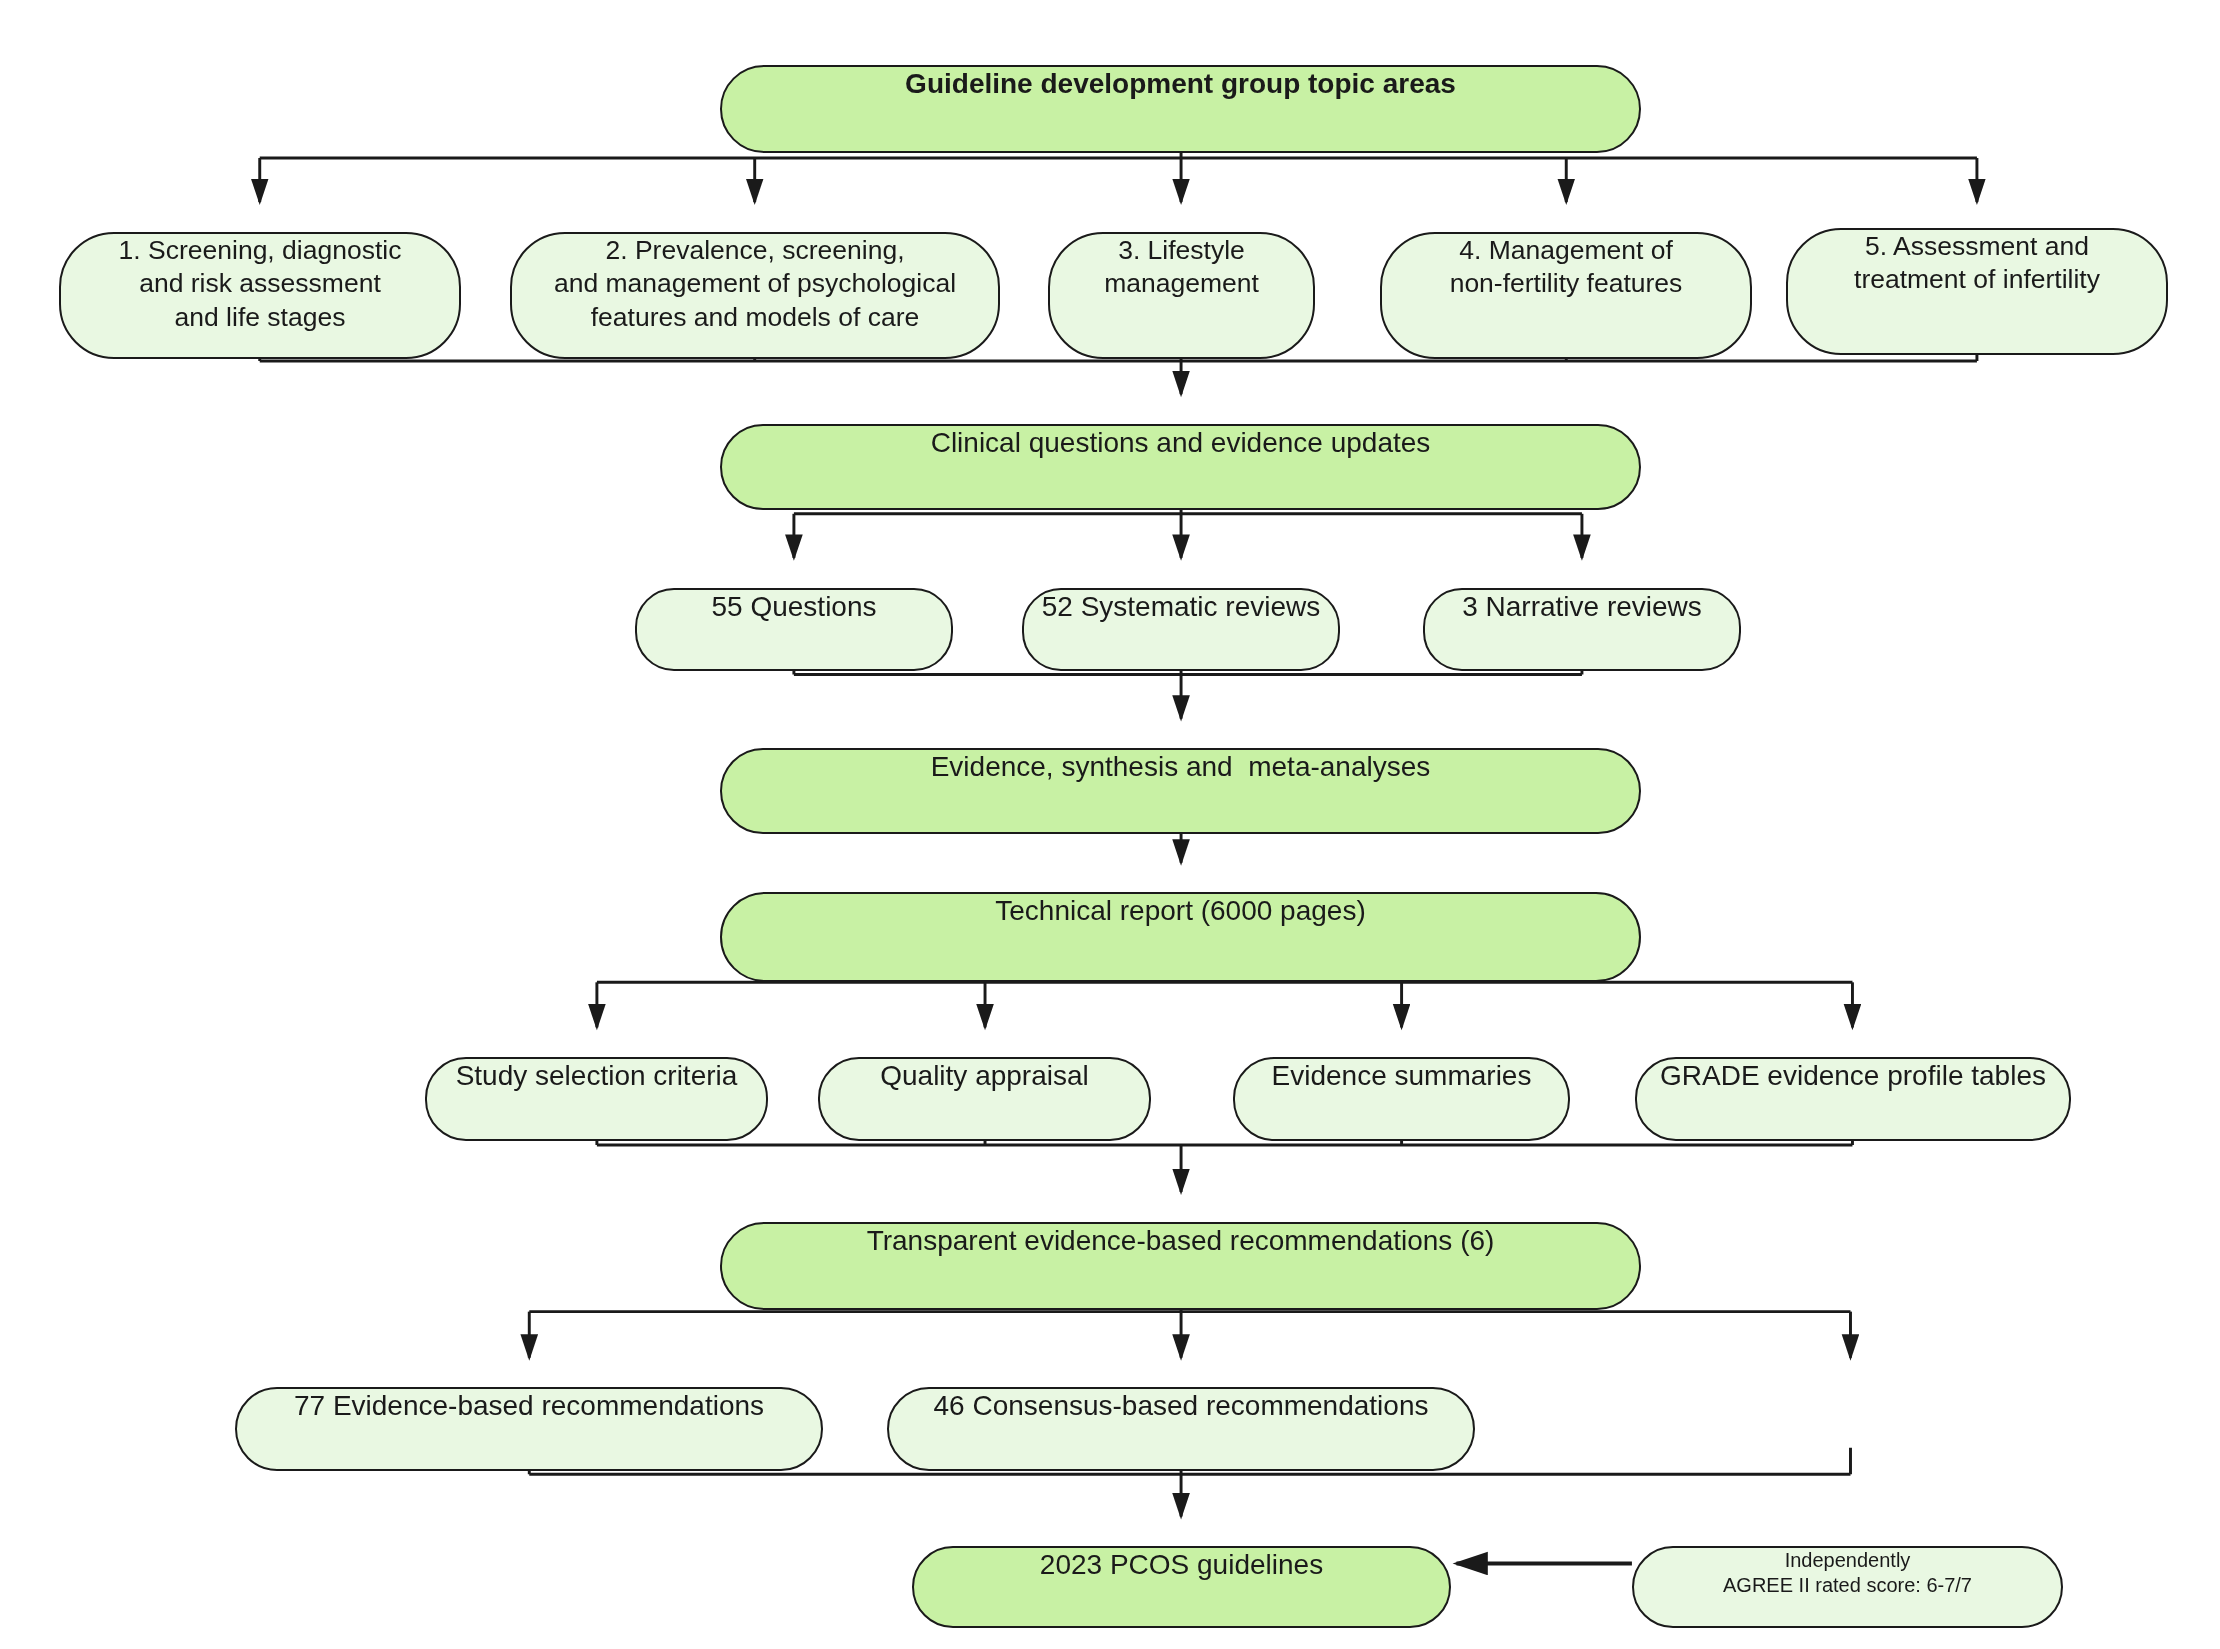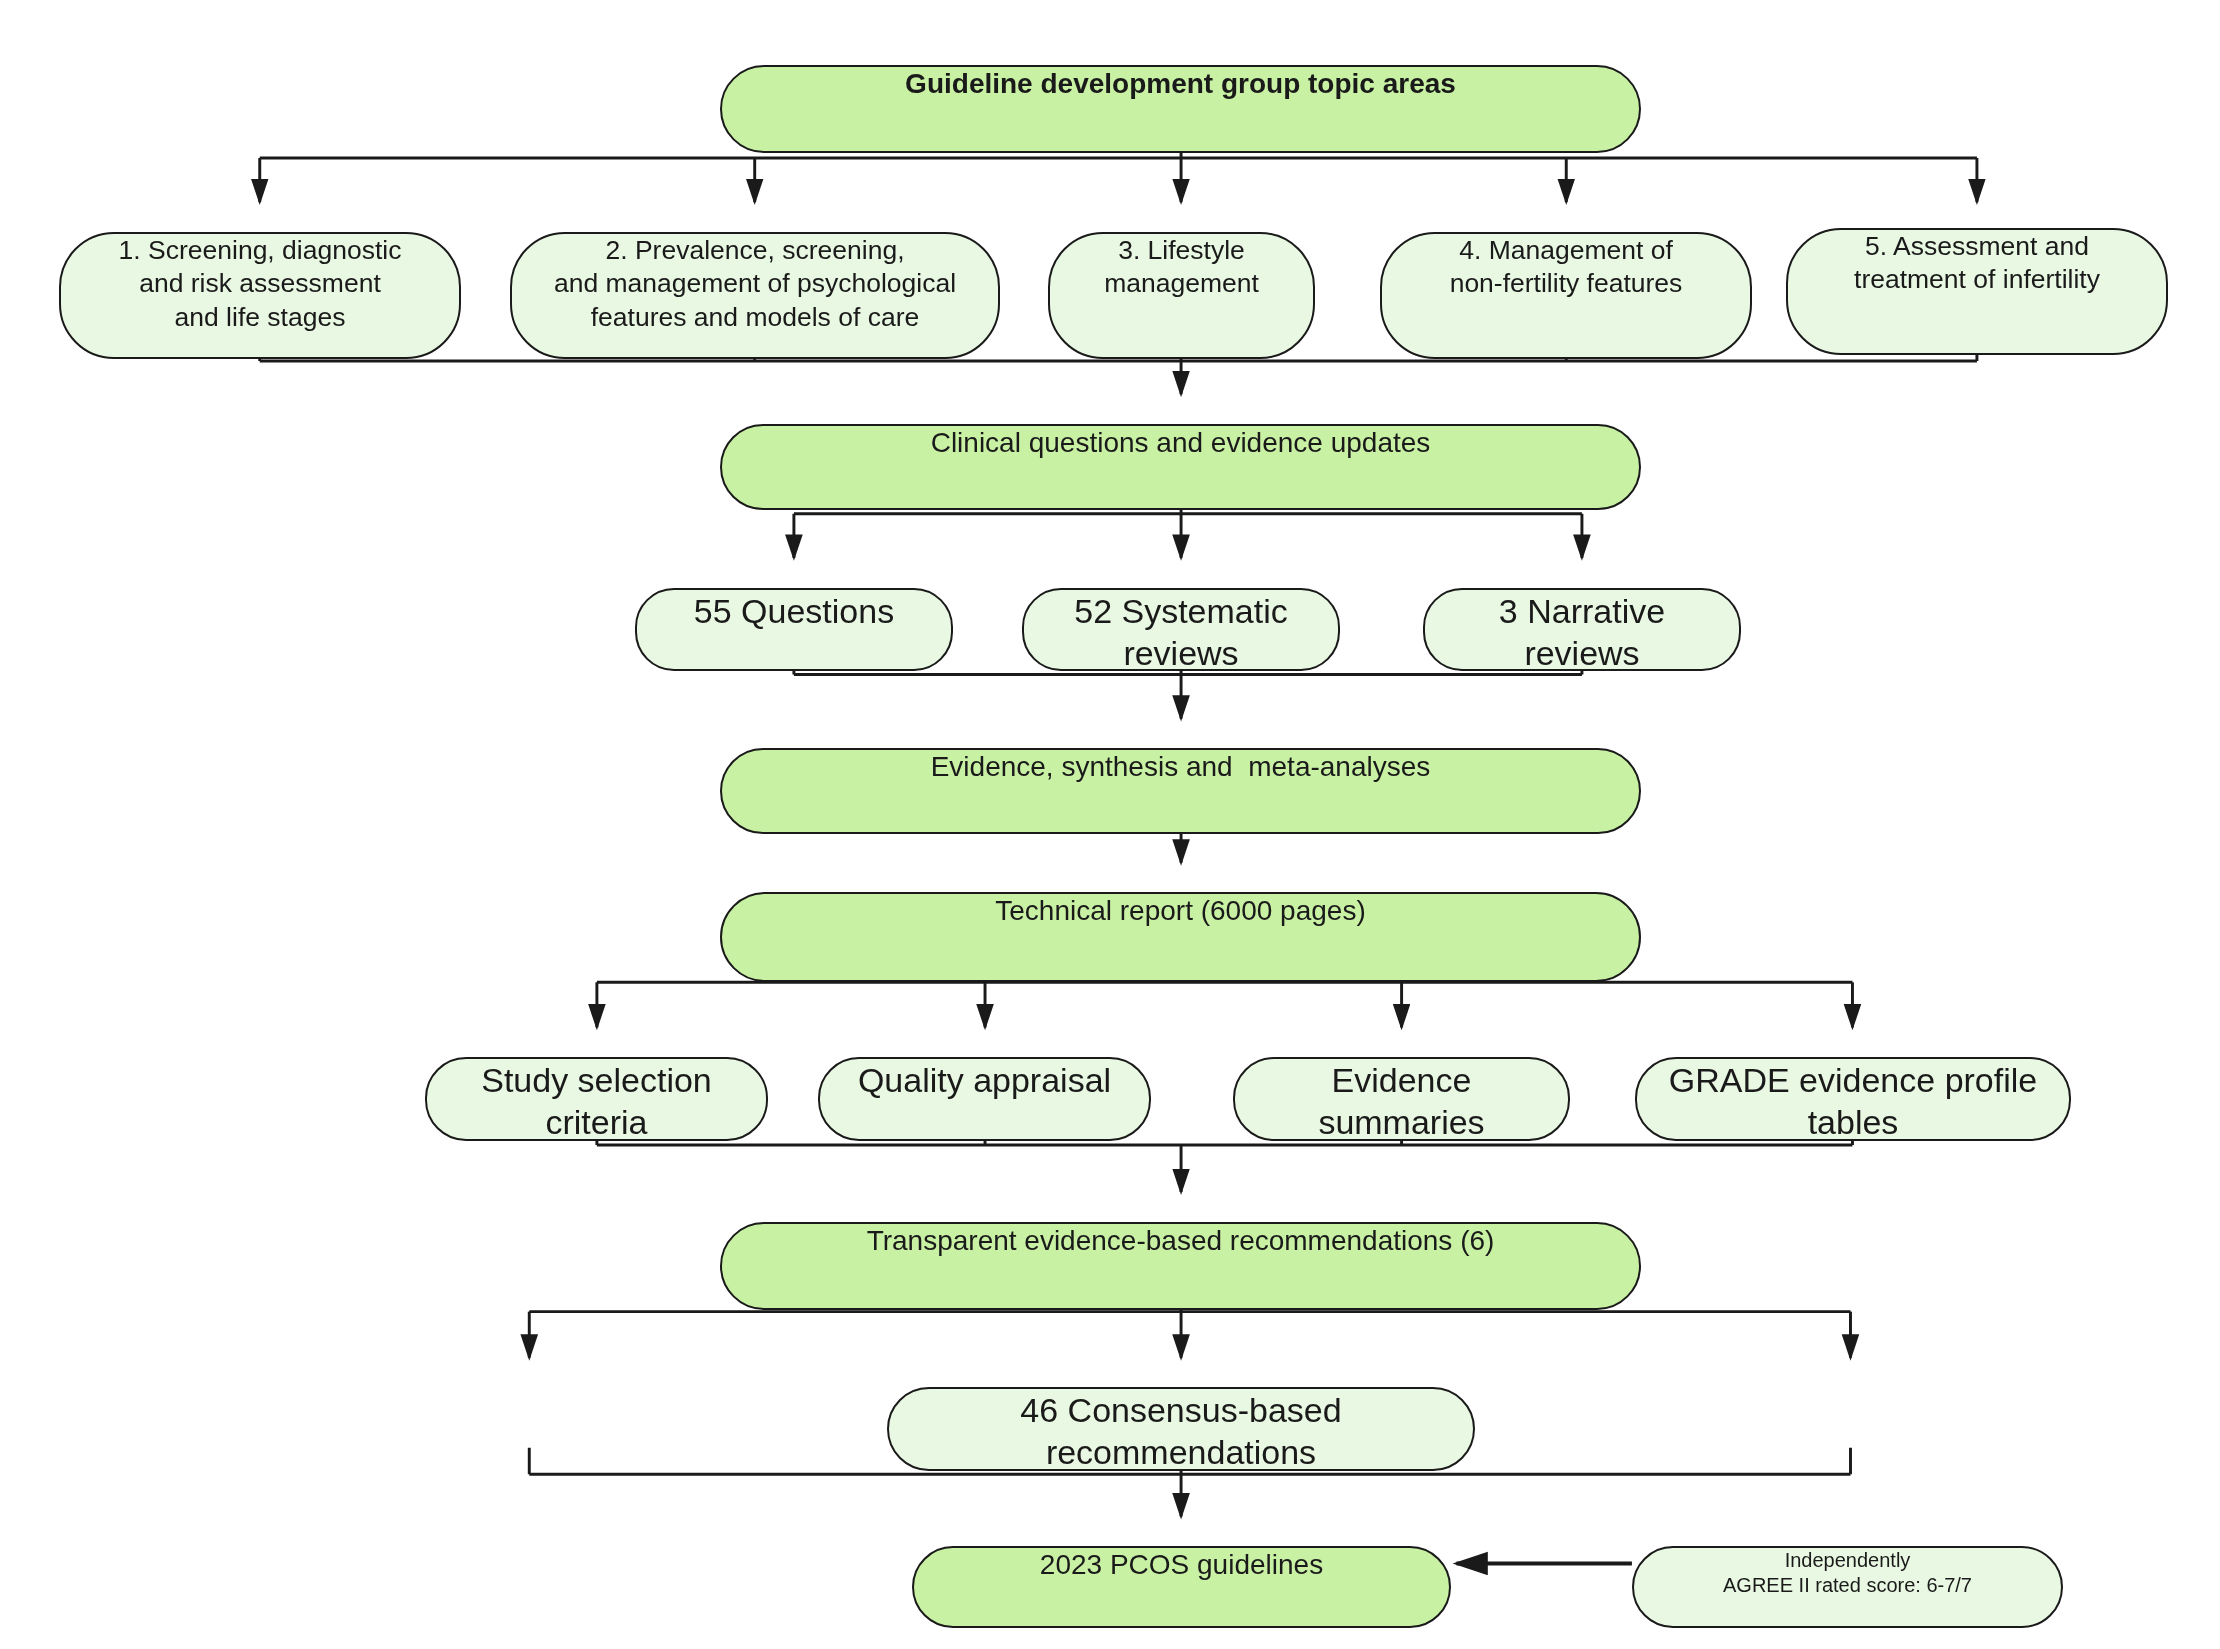--- a/index.html
+++ b/index.html
@@ -24,21 +24,21 @@
     border:2.9px solid var(--outline);
     display:flex;align-items:flex-start;justify-content:center;
     text-align:center;
     background:var(--child-fill);
     z-index:2;
     margin-top:24px;
   }
   .node.main{background:var(--main-fill);}
   .lbl{
     white-space:pre-wrap;
-    font-size:34px;
+    font-size:28px;
     line-height:1.24;
     padding:0 11.8px;
   }
   .main .lbl{font-size:28px;}
   .root-lbl{font-weight:600;}
   .topic .lbl{font-size:26.5px;line-height:1.26;}
 </style>
 </head>
 <body>
 
@@ -172,20 +172,23 @@
     <span class="lbl">Evidence summaries</span>
   </div>
   <div class="node" style="left:1635px;top:1033px;width:436px;height:84px;border-radius:41px">
     <span class="lbl">GRADE evidence profile tables</span>
   </div>
 
   <div class="node main" style="left:720px;top:1198px;width:921px;height:88px;border-radius:44px">
     <span class="lbl">Transparent evidence-based recommendations (6)</span>
   </div>
 
+  <div class="node" style="left:235px;top:1363px;width:588px;height:84px;border-radius:42px">
+    <span class="lbl">77 Evidence-based recommendations</span>
+  </div>
   <div class="node" style="left:887px;top:1363px;width:588px;height:84px;border-radius:42px">
     <span class="lbl">46 Consensus-based recommendations</span>
   </div>
 
   <div class="node main" style="left:912px;top:1522px;width:539px;height:82px;border-radius:41px">
     <span class="lbl">2023 PCOS guidelines</span>
   </div>
   <div class="node" style="left:1632px;top:1522px;width:431px;height:82px;border-radius:41px">
     <span class="lbl" style="font-size:20px">Independently
 AGREE II rated score: 6-7/7</span>

